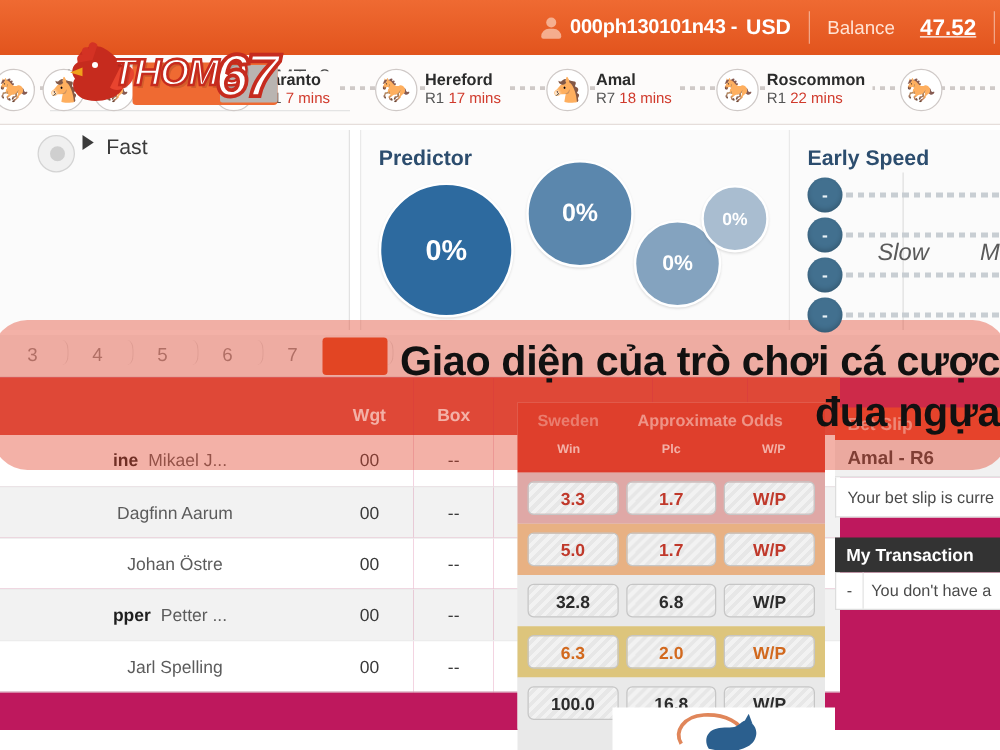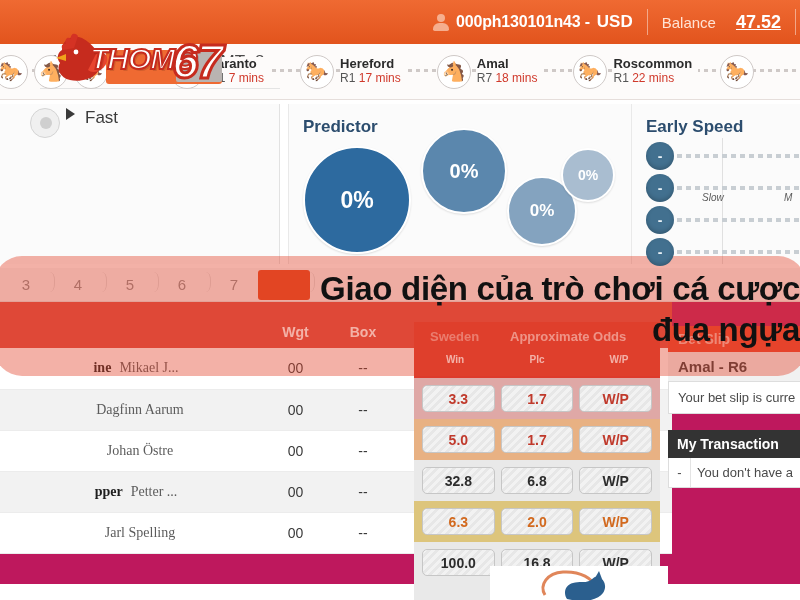--- a/index.html
+++ b/index.html
@@ -117,21 +117,21 @@
     background:#42708f; display:flex; align-items:center; justify-content:center;
     color:#eaf2f7; font-size:14px; font-weight:bold; z-index:2;
     box-shadow: inset 0 -2px 4px rgba(0,0,0,.2);
   }
   .es-line{
     position:absolute; left:22px; top:12px; right:-20px; height:4px;
     background: repeating-linear-gradient(90deg,#c8ced3 0 5px, transparent 5px 9px);
   }
   .es-tickwrap{ position:absolute; left:42px; top:34px; width:140px; height:126px; }
   .es-vline{ position:absolute; top:0; width:1px; height:126px; background:#e0e0e0; }
-  .es-lbl{ position:absolute; font-size:10px; color:#5a5a5a; font-style:italic; }
+  .es-lbl{ position:absolute; font-size:19px; color:#5a5a5a; font-style:italic; }
 
   
   .racetabs{
     position:absolute; left:0; top:268px; width:800px; height:34px;
     background:#f7f7f7; border-bottom:1px solid #e3e3e3;
     display:flex; align-items:center;
   }
   .rtab{
     position:relative; width:52px; text-align:center; font-size:15px; color:#8e8e8e;
   }
@@ -150,21 +150,21 @@
   table.runners th{
     height:46px; font-size:14px; font-weight:bold; color:#ffffff;
     background:#dd4b3e; text-align:center; vertical-align:bottom; padding-bottom:8px;
   }
   table.runners th.h-name{ text-align:left; padding-left:10px; }
   table.runners td{
     height:41px; font-size:14px; color:#3a3a3a; text-align:center;
     border-bottom:1px solid #ececec; background:#fff;
   }
   table.runners tr.alt td{ background:#f2f2f2; }
-  td.c-name{ text-align:left; padding-left:12px; white-space:nowrap;font-family:Liberation Serif, serif; }
+  td.c-name{ text-align:left; padding-left:12px; white-space:nowrap; }
   .hname{ font-weight:bold; color:#1e1e1e; }
   .jname{ color:#5c5c5c; margin-left:8px; }
   col.w-name{width:212px;} col.w-wgt{width:58px;} col.w-box{width:52px;}
   col.w-l5{width:104px;} col.w-rat{width:62px;} col.w-pred{width:60px;}
 
   
   .oddspanel{ position:absolute; left:414px; top:322px; width:246px; height:278px; background:#e9e9e9; }
   .odds-head{ width:246px; height:56px; background:#dd3b2c; position:relative; }
   .odds-src{ position:absolute; left:16px; top:7px; font-size:13px; font-weight:bold; color:#f0a69e; }
   .odds-approx{ position:absolute; left:96px; top:7px; font-size:13px; font-weight:bold; color:#f7cdc8; }

